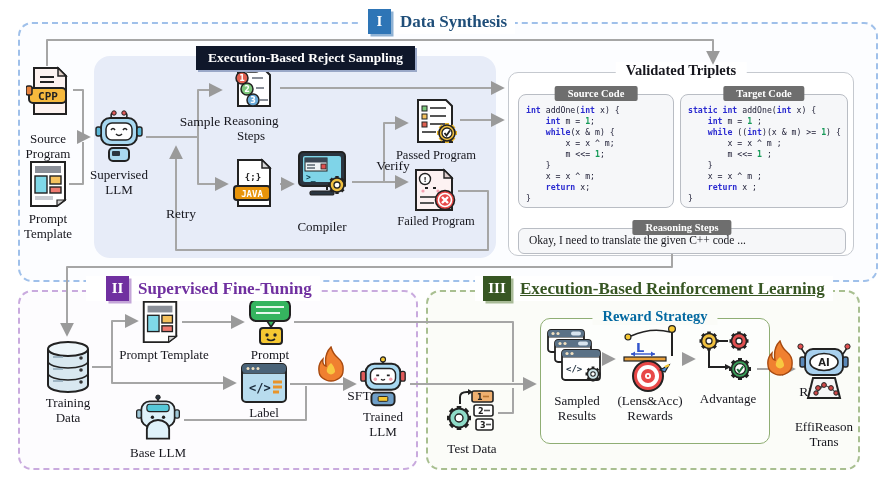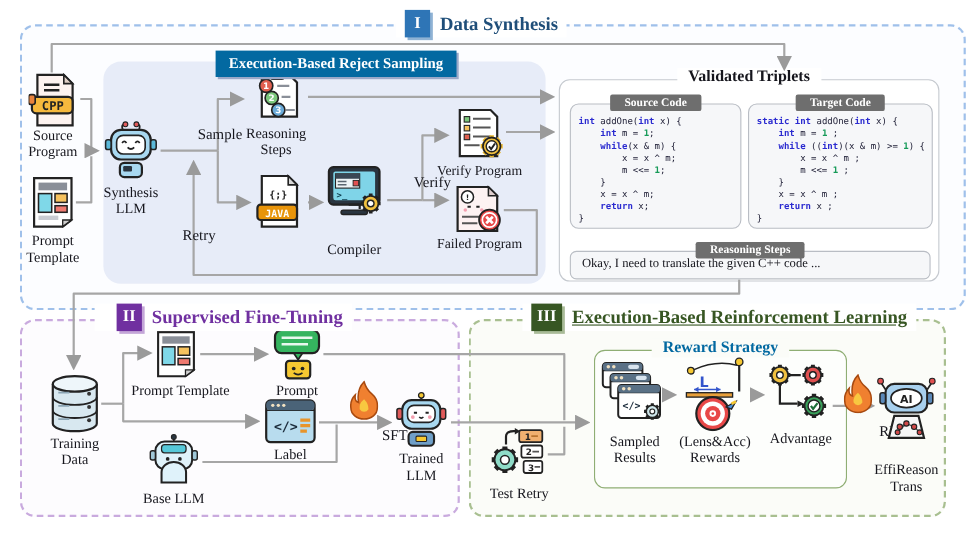--- a/index.html
+++ b/index.html
@@ -17,21 +17,21 @@
   #hdr1 .badge{background:#2e75b6;box-shadow:2.5px 2.5px 0 #8fb2d4;}
   #hdr1 .hdr-title{color:#1f4e79;}
   #hdr2{left:86px;top:276px;}
   #hdr2 .badge{background:#7030a0;box-shadow:2.5px 2.5px 0 #c4a6d8;margin-left:12px;}
   #hdr2 .hdr-title{color:#7030a0;}
   #hdr3{left:475px;top:276px;}
   #hdr3 .badge{background:#375623;box-shadow:2.5px 2.5px 0 #a9bb98;width:28px;}
   #hdr3 .hdr-title{color:#375623;text-decoration:underline;}
   #reject-panel{position:absolute;left:94px;top:56px;width:402px;height:202px;background:#e7ecf8;
                 border-radius:16px;z-index:1;}
-  #reject-hdr{position:absolute;left:196px;top:46px;background:#0369a1;color:#fff;font-weight:bold;
+  #reject-hdr{position:absolute;left:196px;top:46px;background:#0f172a;color:#fff;font-weight:bold;
               font-size:13.5px;padding:4px 12px;z-index:4;box-shadow:2px 2px 0 #9aa8c8;}
   .outbox{position:absolute;background:#fff;border:1.5px solid #c5c9cf;border-radius:10px;z-index:1;}
   #validated-box{left:508px;top:72px;width:344px;height:182px;}
   #reward-box{left:540px;top:318px;width:228px;height:124px;border:1.5px solid #8fae74;background:#fdfefc;}
   .legend{position:absolute;left:50%;transform:translateX(-50%);top:-11px;background:#fff;
           padding:0 10px;font-weight:bold;font-size:14.5px;white-space:nowrap;z-index:3;}
   #reward-box .legend{background:#fbfcf8;color:#0369a1;}
   .codeblk{position:absolute;background:#f6f7f9;border:1.2px solid #b9bdc4;border-radius:8px;z-index:2;}
   .tab{position:absolute;top:-9px;left:50%;transform:translateX(-50%);background:#6e6e6e;color:#fff;
        font-weight:bold;font-size:10.5px;padding:2px 13px;white-space:nowrap;border-radius:2px;z-index:3;
@@ -111,21 +111,21 @@
   </svg>
 
   <svg class="ic" style="left:26px;top:66px" width="46" height="50" viewBox="0 0 46 50">
     <path d="M8,2 h24 l8,8 v38 h-32 z" fill="#fdf3f0" stroke="#222" stroke-width="2"></path>
     <path d="M32,2 l8,8 h-8 z" fill="#e0cfc6" stroke="#222" stroke-width="1.5"></path>
     <path d="M14,11 h14 M14,16 h14" stroke="#222" stroke-width="2.2"></path>
     <rect x="3" y="22" width="37" height="15" rx="4" fill="#f6b93d" stroke="#222" stroke-width="2"></rect>
     <rect x="0" y="20" width="6" height="9" rx="2" fill="#e8833d" stroke="#222" stroke-width="1.5"></rect>
     <text x="22" y="34" font-size="11" font-weight="bold" text-anchor="middle" fill="#222" font-family="DejaVu Sans Mono, monospace">CPP</text>
   </svg>
-  <div class="lbl" style="left:12px;top:116px;width:72px">Source Program</div>
+  <div class="lbl" style="left:12px;top:132px;width:72px">Source Program</div>
 
   <svg class="ic" style="left:29px;top:160px" width="38" height="48" viewBox="0 0 38 48">
     <path d="M2,2 h34 v38 l-8,6 h-26 z" fill="#fff" stroke="#222" stroke-width="2"></path>
     <path d="M36,40 l-8,6 v-6 z" fill="#cfcfcf" stroke="#222" stroke-width="1.2"></path>
     <rect x="6" y="6" width="26" height="7" fill="#8a8f98"></rect>
     <rect x="6" y="16" width="12" height="17" fill="#7fd8e8" stroke="#222" stroke-width="1.4"></rect>
     <rect x="21" y="16" width="11" height="8" fill="#f6c25e" stroke="#222" stroke-width="1.4"></rect>
     <rect x="21" y="27" width="11" height="6" fill="#ef7a70" stroke="#222" stroke-width="1.4"></rect>
     <rect x="6" y="36" width="18" height="4" fill="#c9ccd2"></rect>
   </svg>
@@ -137,21 +137,21 @@
     <circle cx="30" cy="3" r="2.2" fill="#e05a5a" stroke="#222" stroke-width="1"></circle>
     <rect x="7" y="8" width="36" height="27" rx="9" fill="#a8d8f0" stroke="#222" stroke-width="2"></rect>
     <rect x="12" y="13" width="26" height="17" rx="6" fill="#fff" stroke="#222" stroke-width="1.5"></rect>
     <path d="M17,20 q2,-3 4,0 M29,20 q2,-3 4,0" stroke="#222" stroke-width="1.6" fill="none"></path>
     <path d="M22,24 q3,3 6,0" stroke="#222" stroke-width="1.6" fill="none"></path>
     <rect x="2" y="17" width="5" height="9" rx="2" fill="#5bb8d8" stroke="#222" stroke-width="1.4"></rect>
     <rect x="43" y="17" width="5" height="9" rx="2" fill="#5bb8d8" stroke="#222" stroke-width="1.4"></rect>
     <rect x="15" y="38" width="20" height="13" rx="4" fill="#a8d8f0" stroke="#222" stroke-width="2"></rect>
     <rect x="18" y="41" width="8" height="5" rx="1" fill="#2a3540"></rect>
   </svg>
-  <div class="lbl" style="left:80px;top:168px;width:78px">Synthesis LLM</div>
+  <div class="lbl" style="left:80px;top:168px;width:78px">Supervised LLM</div>
 
   <div class="edge" style="left:146px;top:114px;width:52px">Sample</div>
   <div class="edge" style="left:132px;top:206px;width:42px">Retry</div>
   <div class="edge" style="left:342px;top:158px;width:46px">Verify</div>
 
   <svg class="ic" style="left:226px;top:62px" width="50" height="50" viewBox="0 0 50 50">
     <path d="M12,7 h26 l6,6 v31 h-32 z" fill="#fff" stroke="#222" stroke-width="2"></path>
     <rect x="19" y="2" width="14" height="8" rx="3" fill="#f6b93d" stroke="#222" stroke-width="1.6"></rect>
     <path d="M26,16 h11 M30,26 h8 M34,38 h8" stroke="#8a8f98" stroke-width="2"></path>
     <circle cx="16" cy="16" r="6" fill="#e06050" stroke="#222" stroke-width="1.5"></circle>
@@ -195,21 +195,21 @@
     <rect x="10" y="16" width="5" height="5" fill="#f6c25e" stroke="#222" stroke-width="1"></rect>
     <rect x="10" y="24" width="5" height="5" fill="#e06050" stroke="#222" stroke-width="1"></rect>
     <path d="M18,10 h16 M18,18 h16 M18,26 h16 M10,34 h14" stroke="#555" stroke-width="1.8"></path>
     <g transform="translate(35,35)">
       <path d="M0,-10 V10 M-10,0 H10 M-7,-7 L7,7 M-7,7 L7,-7" stroke="#e8b52a" stroke-width="4"></path>
       <circle r="8" fill="#f0c040" stroke="#222" stroke-width="1.6"></circle>
       <circle r="5" fill="#fff" stroke="#222" stroke-width="1.3"></circle>
       <path d="M-2.5,0 L-0.5,2.5 L3,-2.5" stroke="#222" stroke-width="1.8" fill="none"></path>
     </g>
   </svg>
-  <div class="lbl small" style="left:390px;top:148px;width:92px">Verify Program</div>
+  <div class="lbl small" style="left:390px;top:148px;width:92px">Passed Program</div>
 
   <svg class="ic" style="left:412px;top:168px" width="46" height="44" viewBox="0 0 46 44">
     <path d="M4,2 h28 l8,8 v32 h-36 z" fill="#fdf2f2" stroke="#222" stroke-width="2"></path>
     <path d="M32,2 l8,8 h-8 z" fill="#e0cfcf" stroke="#222" stroke-width="1.4"></path>
     <circle cx="13" cy="11" r="5.5" fill="#fff" stroke="#222" stroke-width="1.4"></circle>
     <text x="13" y="14" font-size="7" font-weight="bold" text-anchor="middle" fill="#222" font-family="DejaVu Sans, sans-serif">!</text>
     <path d="M13,20 h3 M21,20 h3" stroke="#222" stroke-width="1.8"></path>
     <circle cx="11" cy="23" r="1.6" fill="#f4a0b0"></circle>
       <circle cx="26" cy="23" r="1.6" fill="#f4a0b0"></circle>
     <path d="M8,29 h16 M8,35 h14" stroke="#555" stroke-width="1.8"></path>
@@ -349,21 +349,21 @@
     <rect x="26" y="3" width="21" height="11" rx="2" fill="#f0b070" stroke="#222" stroke-width="1.6"></rect>
     <text x="31" y="12" font-size="8" font-weight="bold" fill="#222" font-family="DejaVu Sans, sans-serif">1</text>
     <path d="M37,8.5 h6" stroke="#b87430" stroke-width="1.6"></path>
     <rect x="28" y="17" width="19" height="11" rx="2" fill="#fff" stroke="#222" stroke-width="1.6"></rect>
     <text x="32" y="26" font-size="8" font-weight="bold" fill="#222" font-family="DejaVu Sans, sans-serif">2</text>
     <path d="M38,22.5 h6" stroke="#555" stroke-width="1.6"></path>
     <rect x="30" y="31" width="17" height="11" rx="2" fill="#fff" stroke="#222" stroke-width="1.6"></rect>
     <text x="34" y="40" font-size="8" font-weight="bold" fill="#222" font-family="DejaVu Sans, sans-serif">3</text>
     <path d="M40,36.5 h5" stroke="#555" stroke-width="1.6"></path>
   </svg>
-  <div class="lbl" style="left:432px;top:442px;width:80px">Test Retry</div>
+  <div class="lbl" style="left:432px;top:442px;width:80px">Test Data</div>
 
   <div class="outbox" id="reward-box">
     <div class="legend">Reward Strategy</div>
   </div>
 
   <svg class="ic" style="left:546px;top:328px" width="62" height="64" viewBox="0 0 62 64">
     <g transform="translate(2,2)">
       <rect width="36" height="22" rx="3" fill="#fff" stroke="#222" stroke-width="1.8"></rect>
       <path d="M0,7 h36" stroke="#222" stroke-width="1.2"></path>
         <rect width="36" height="7" rx="3" fill="#5a7186"></rect>

